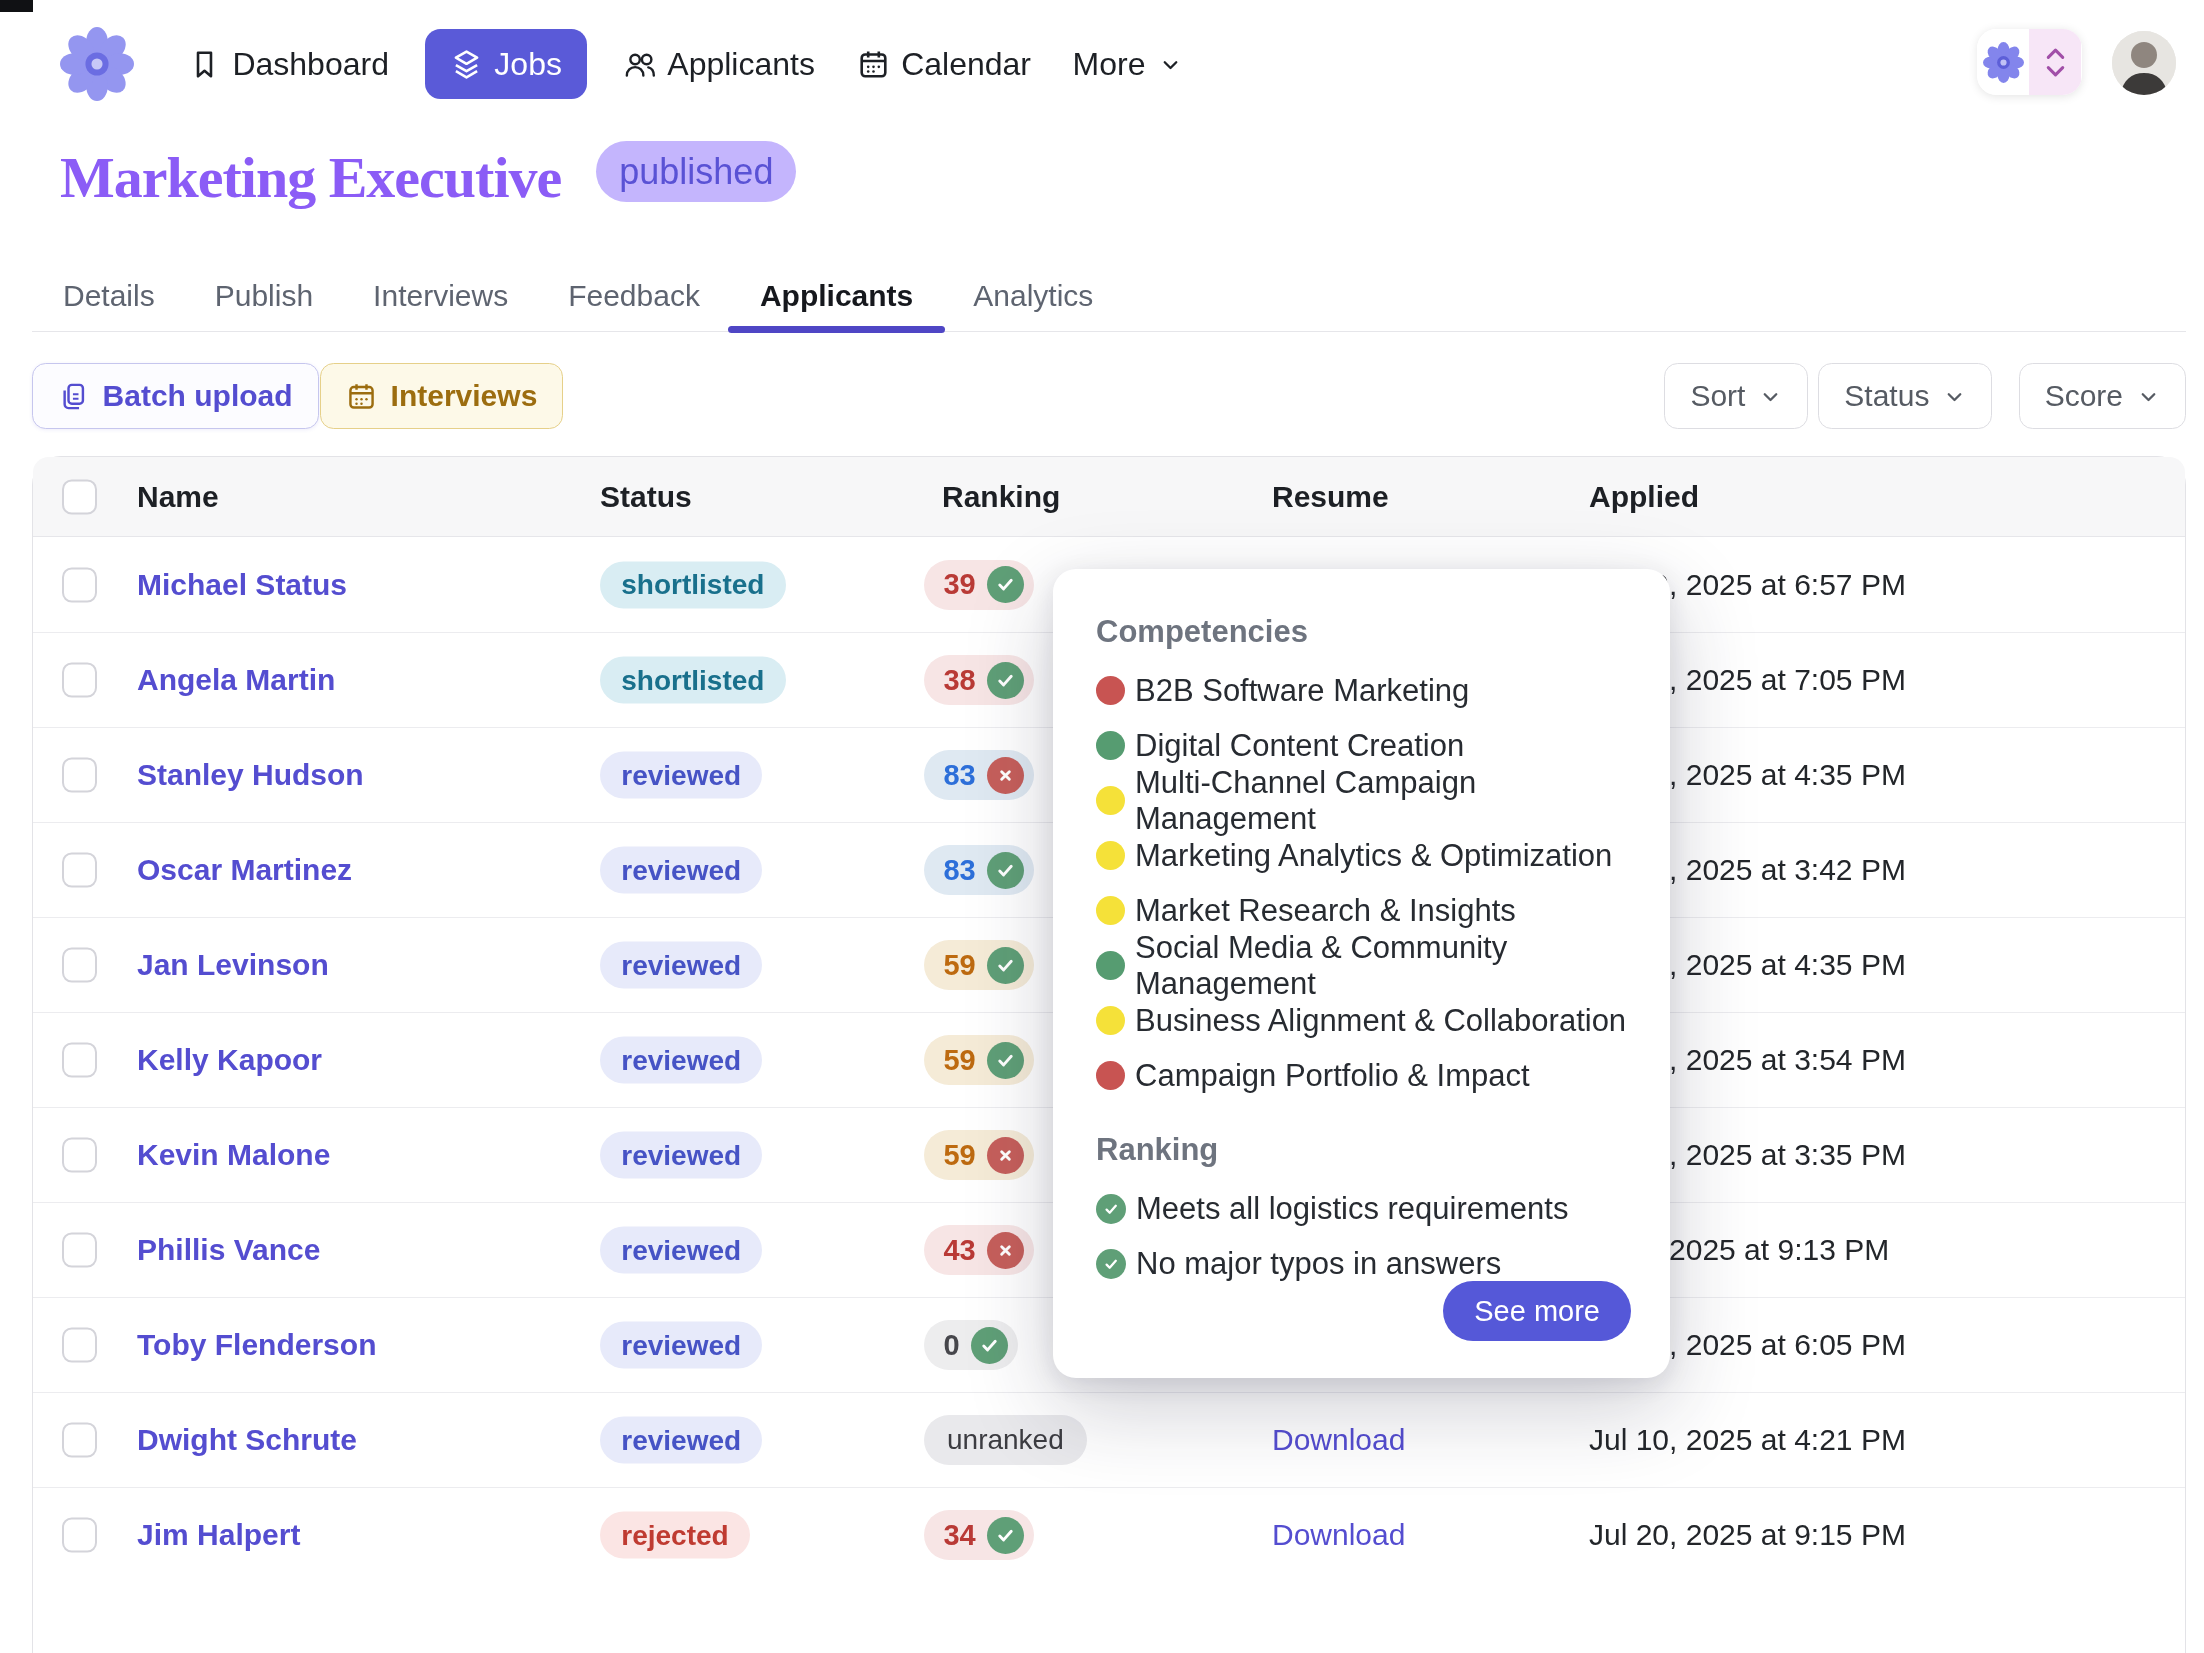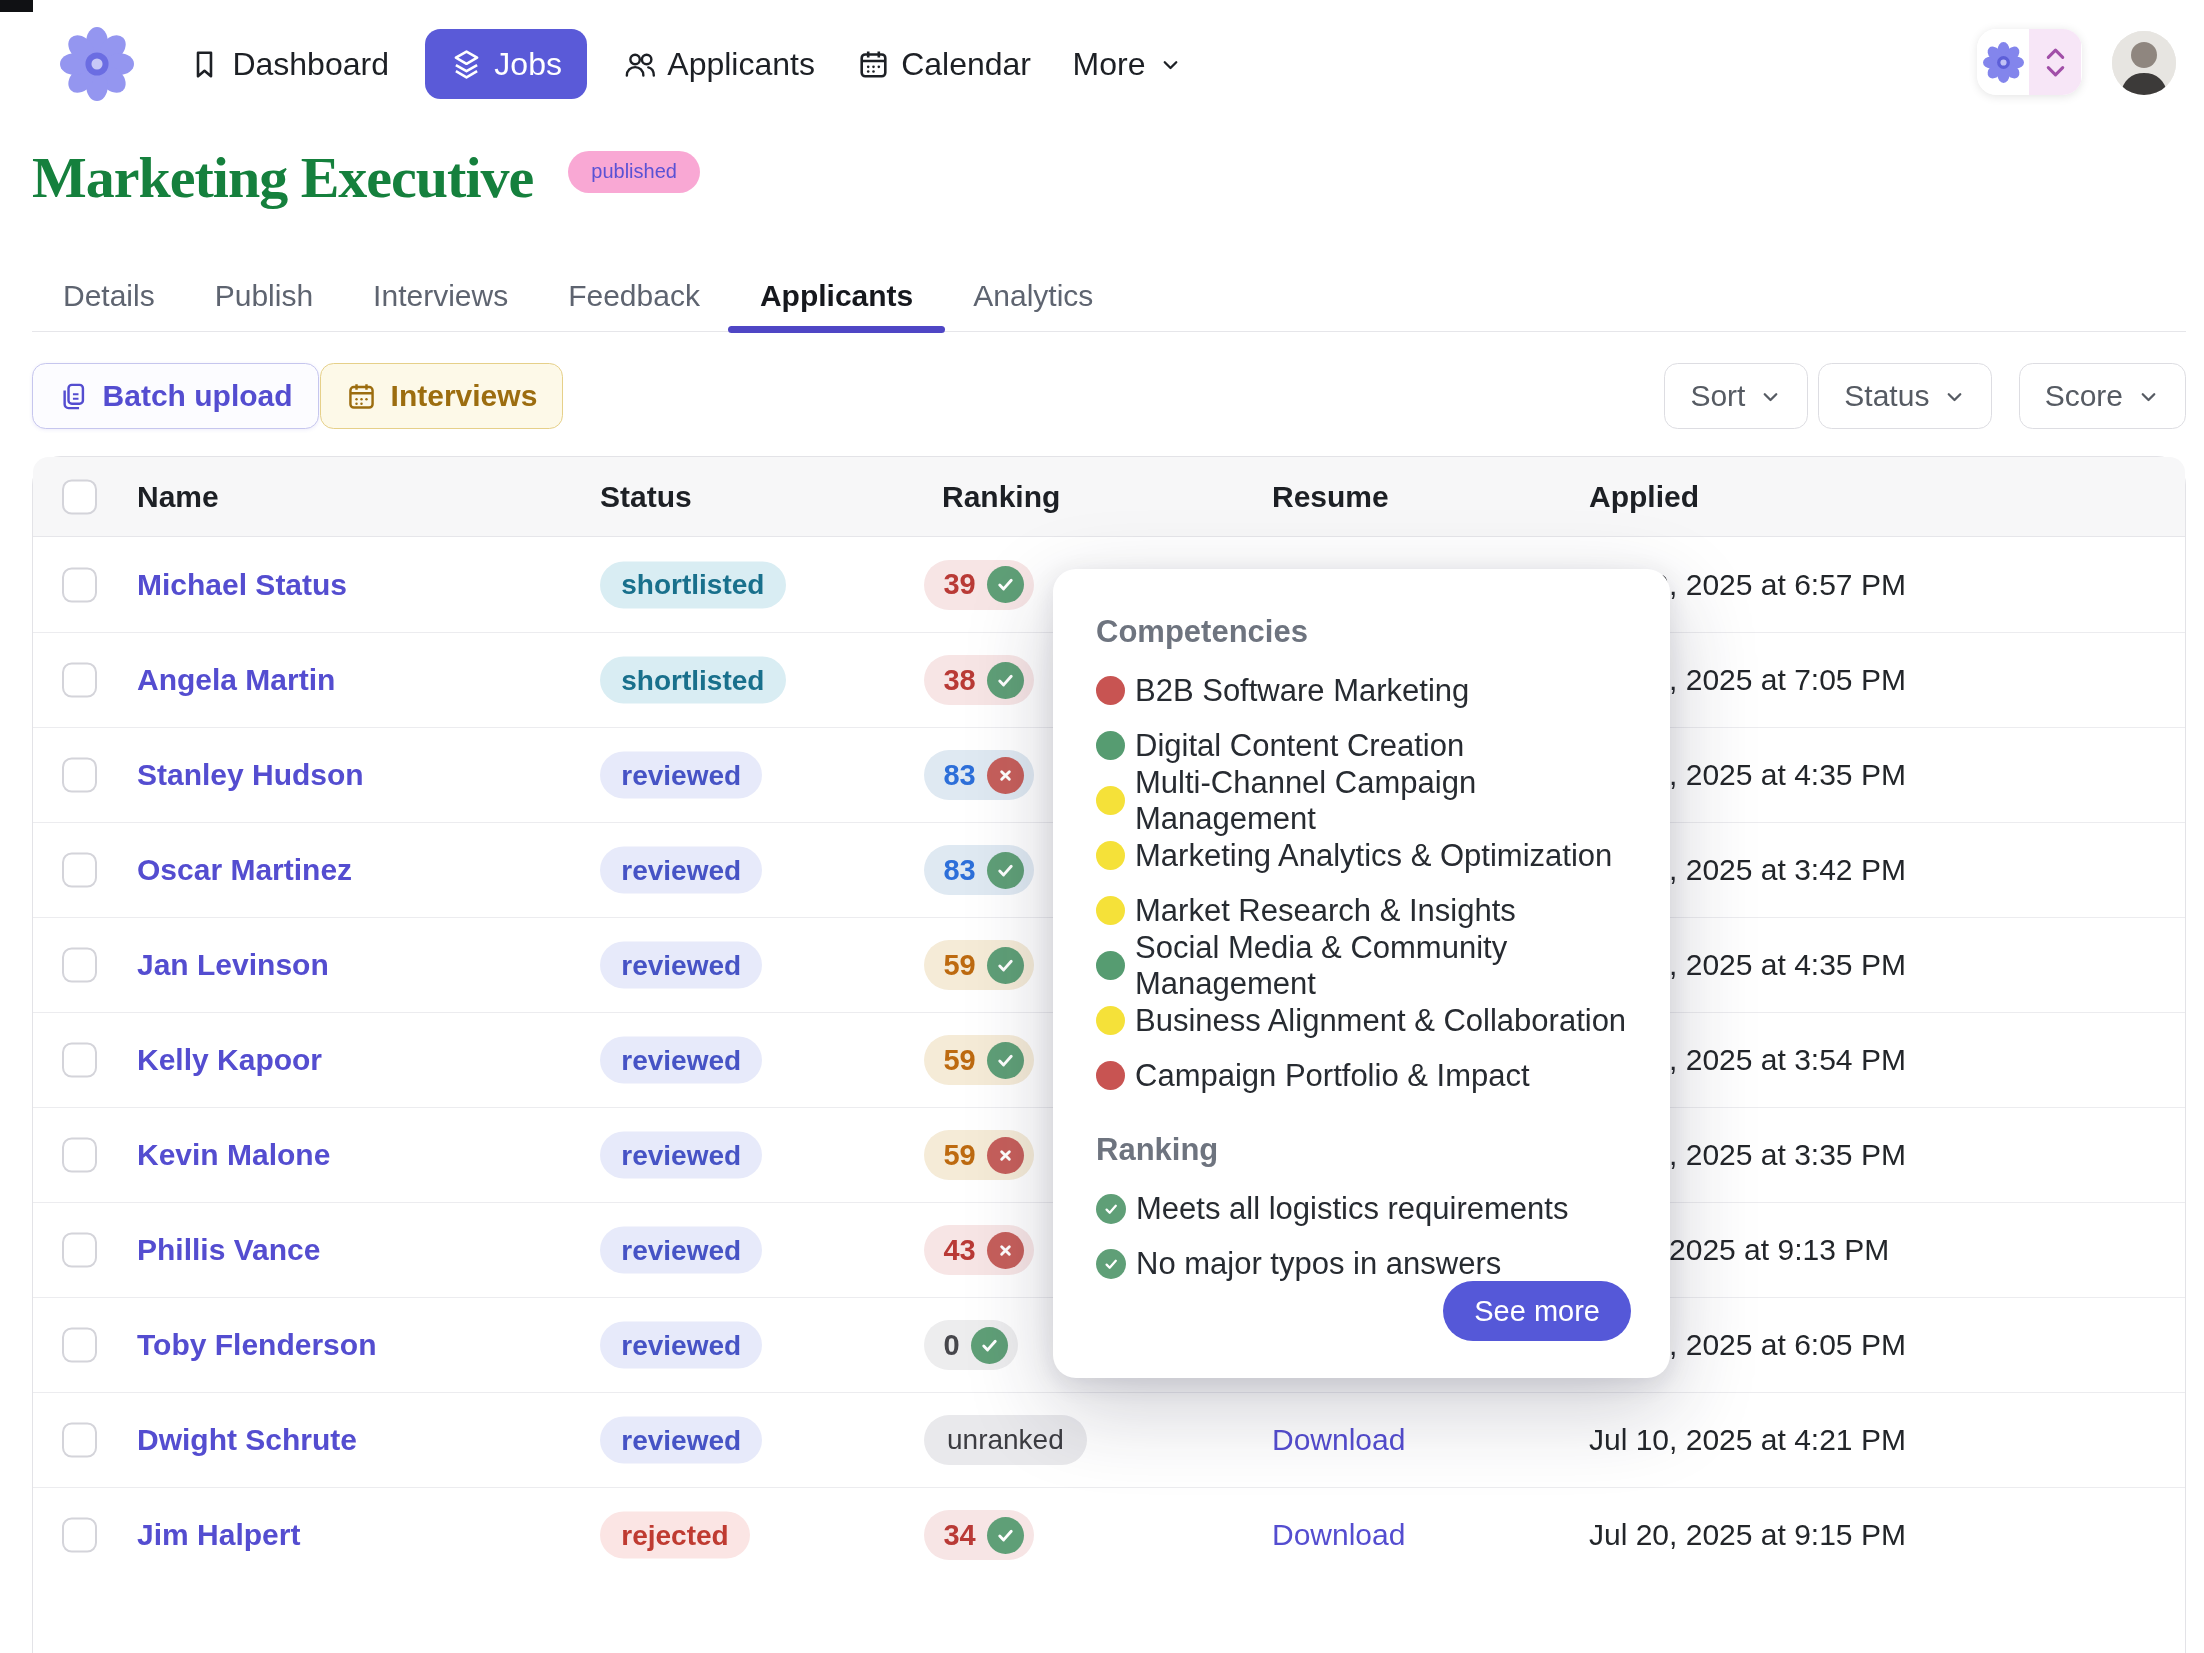--- a/index.html
+++ b/index.html
@@ -19,22 +19,22 @@
   .nav-more .chev { width:23px; height:23px; margin-left:1.9px; }
 
   .org-switcher { position:absolute; left:1977px; top:29px; width:105px; height:66px; border-radius:19.4px; overflow:hidden; display:flex; box-shadow:0 1.9px 9.7px rgba(0,0,0,.10); }
   .org-left { width:52px; background:#ffffff; display:flex; align-items:center; justify-content:center; }
   .org-left svg { width:41px; height:41px; }
   .org-right { width:52px; background:#f7e6f7; display:flex; align-items:center; justify-content:center; color:#a14fa8; }
   .avatar { position:absolute; left:2112px; top:31px; width:64px; height:64px; border-radius:50%; overflow:hidden; background:#e9e7e3; }
 
   
   .title-row { position:absolute; left:32px; top:144px; display:flex; align-items:center; gap:35px; }
-  .page-title { font-family:"Liberation Serif", serif; font-weight:700; font-size:58px; letter-spacing:-1px; color:#15803d; }
-  .pub-badge { background:#f9a8d4; color:#5a52d5; font-size:20px; padding:9.7px 23px; border-radius:969px; position:relative; top:-5.8px; }
+  .page-title { font-family:"Liberation Serif", serif; font-weight:700; font-size:58px; letter-spacing:-1px; color:#8b5cf6;margin-left:28px; }
+  .pub-badge { background:#c4b5fd; color:#5a52d5; font-size:36px; padding:9.7px 23px; border-radius:969px; position:relative; top:-5.8px; }
 
   
   .tabs { position:absolute; left:32px; top:260px; width:2154px; height:72px; border-bottom:1.9px solid #e6e6ea; display:flex; gap:60px; padding-left:31px; }
   .tab { font-size:30px; color:#5e6470; display:flex; align-items:center; position:relative; cursor:pointer; }
   .tab.active { color:#16181d; font-weight:700; }
   .tab.active:after { content:""; position:absolute; left:-32px; right:-32px; bottom:-1.9px; height:6.8px; background:#4f46c5; border-radius:3.9px; }
 
   
   .btn { display:inline-flex; align-items:center; gap:13.6px; height:66px; border-radius:13.6px; font-size:30px; padding:16px 25px; cursor:pointer; background:#fff; }
   .btn svg { width:31px; height:31px; }

